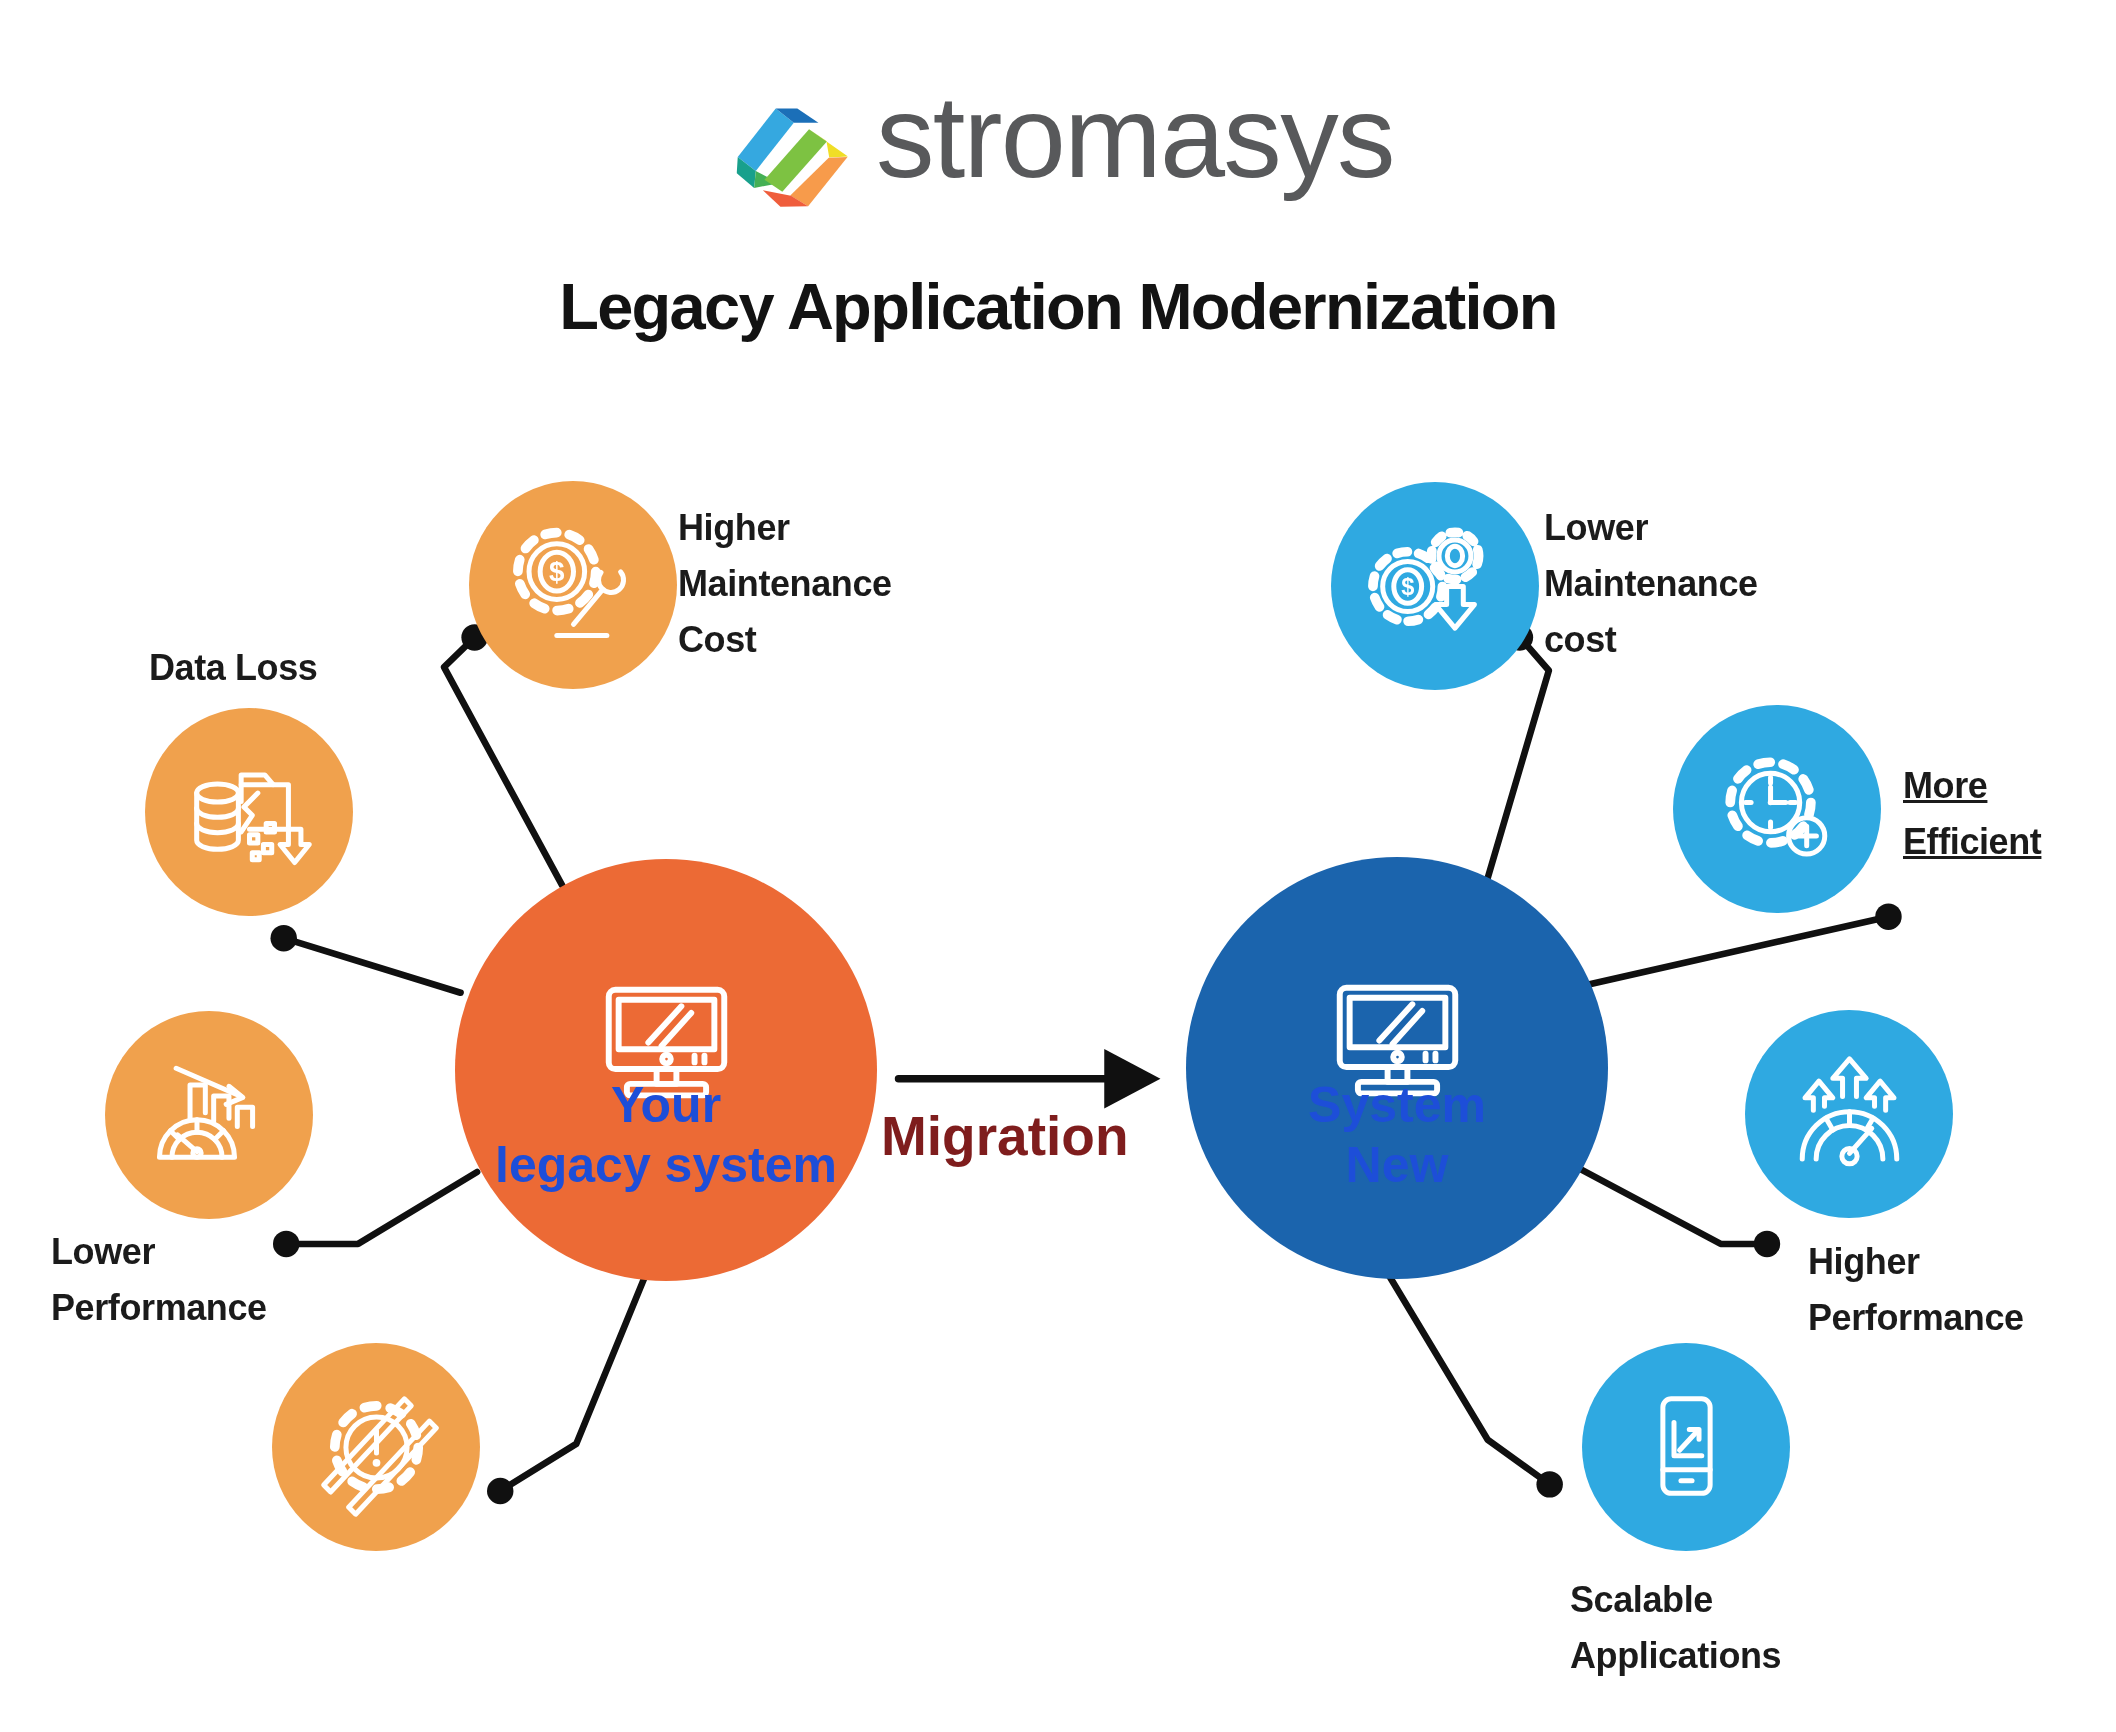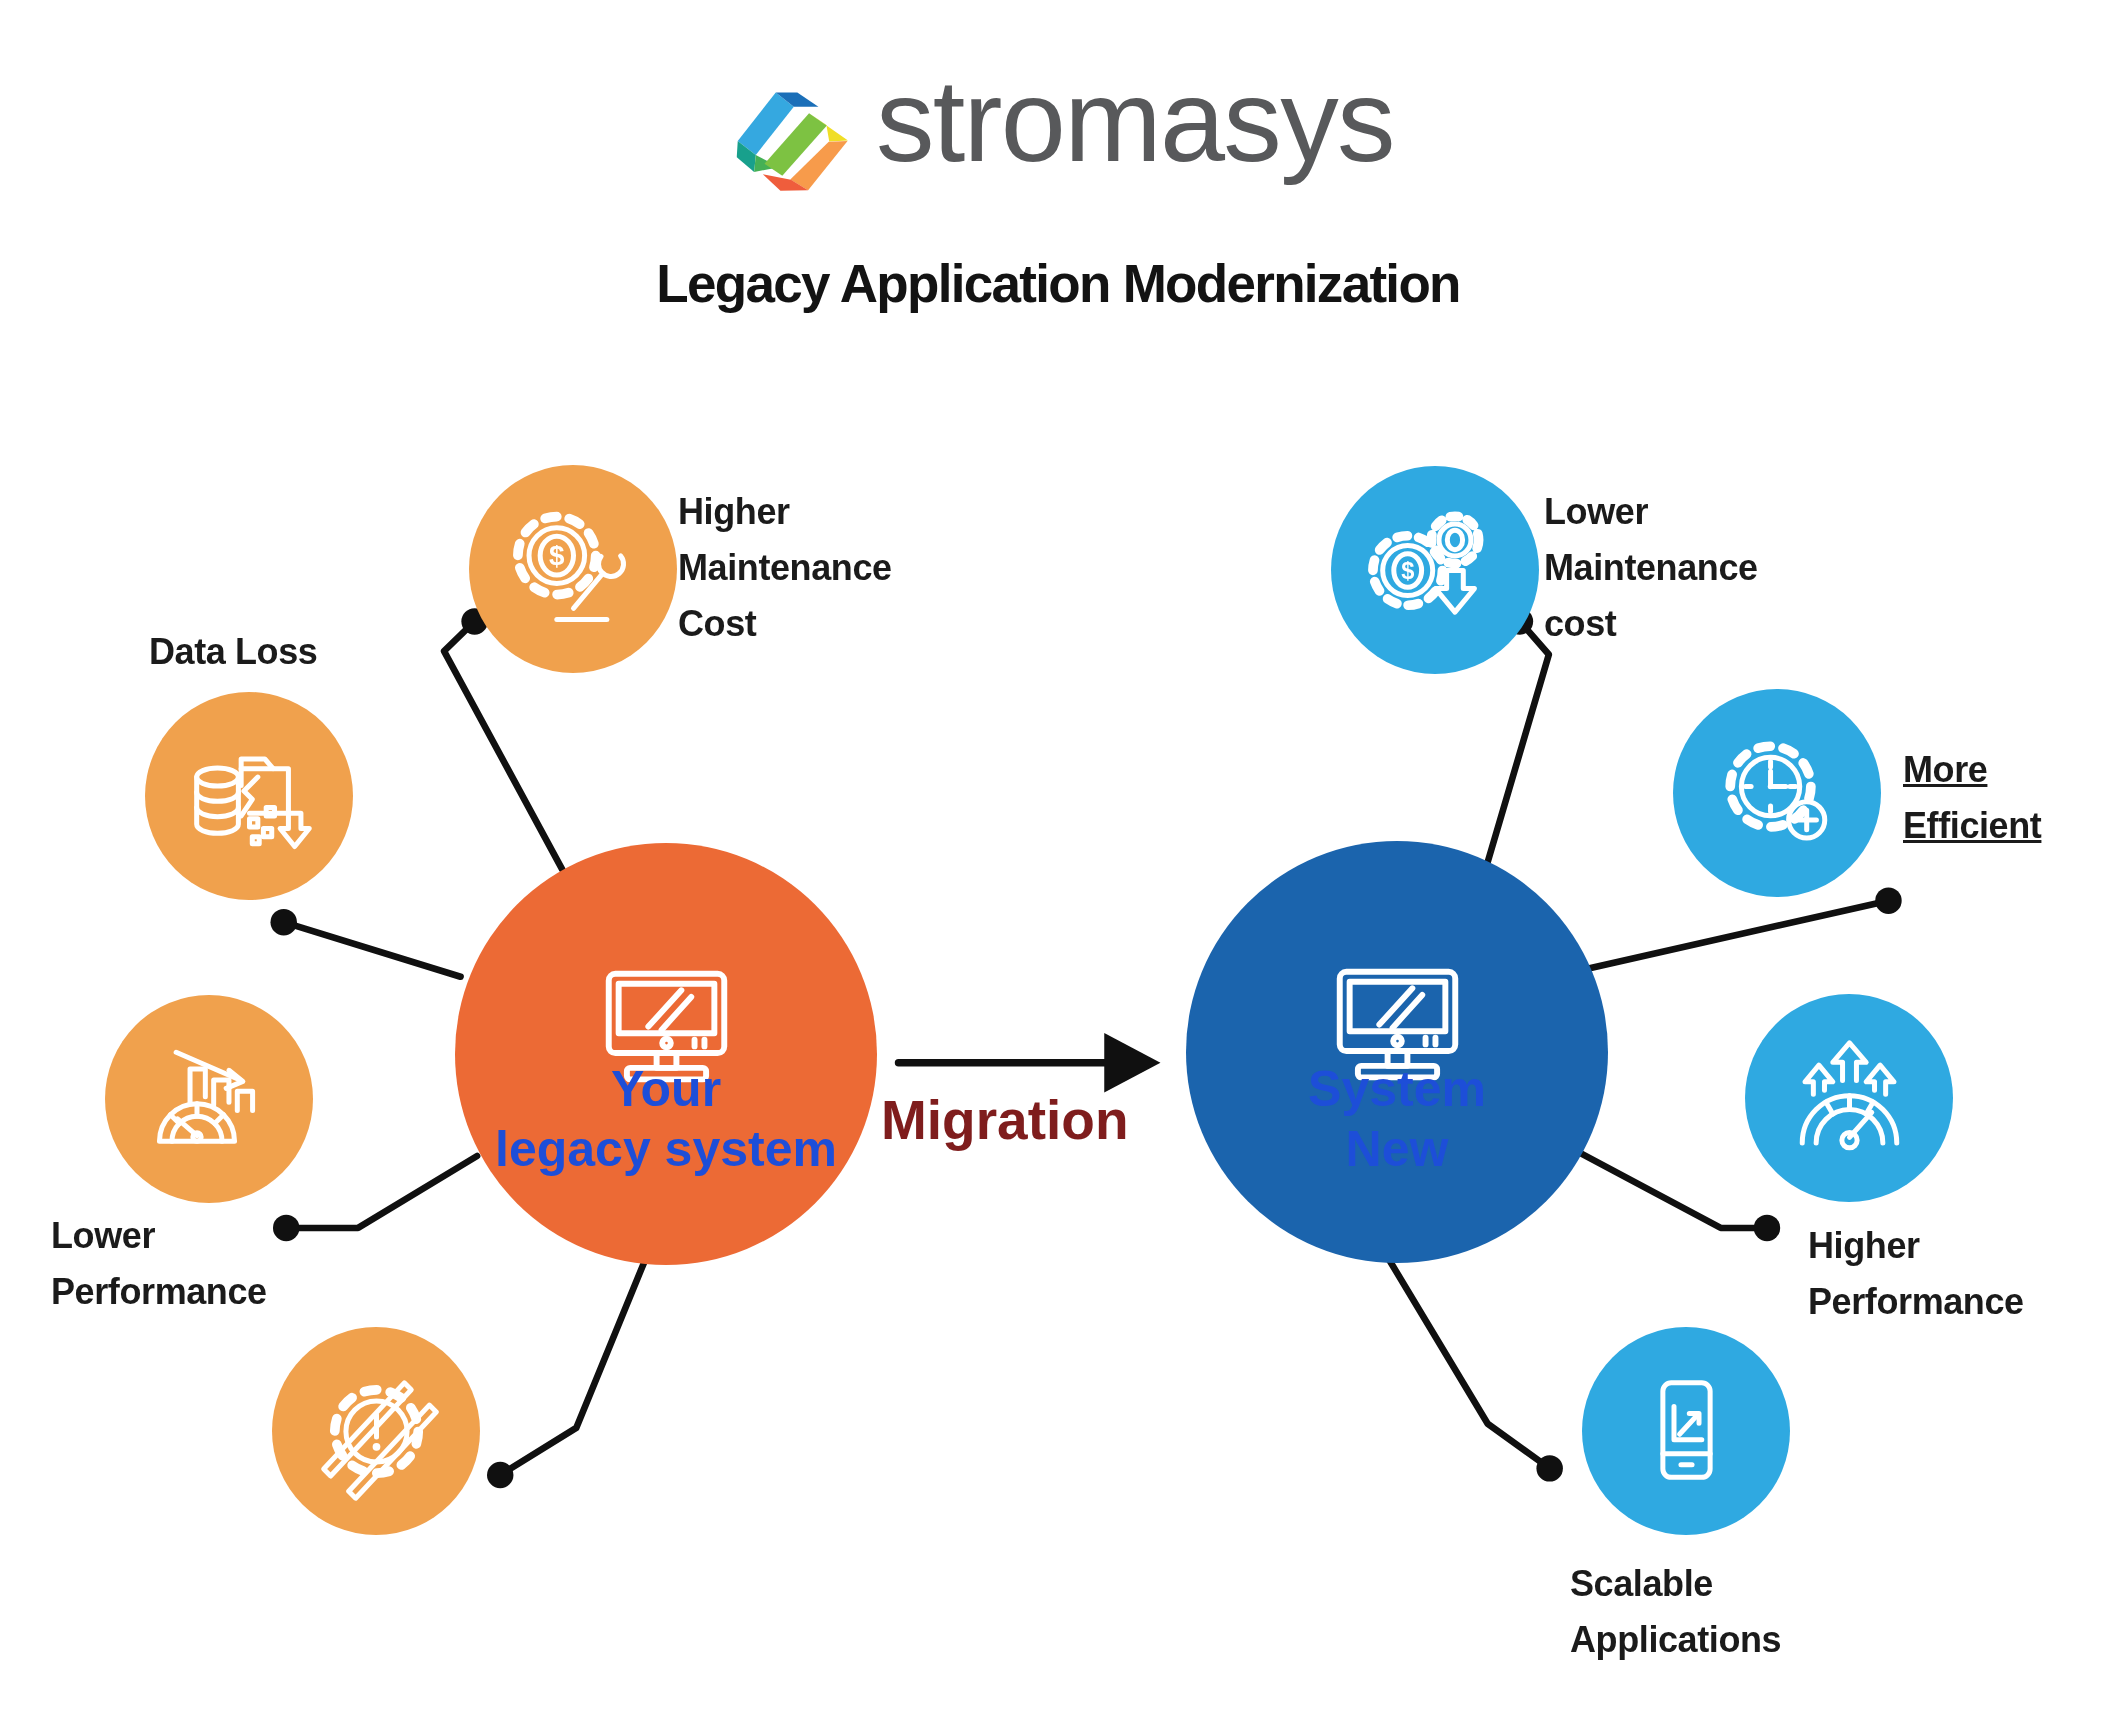--- a/index.html
+++ b/index.html
@@ -1,23 +1,23 @@
 <!DOCTYPE html>
 <html style="font-size:13.2px"><head>
 <meta charset="utf-8">
 <style>
   html,body{margin:0;padding:0;background:#ffffff;}
   body{width:2116px;height:1732px;position:relative;font-family:"Liberation Sans",sans-serif;overflow:hidden;}
-  .canvas{position:absolute;left:0;top:0;width:2116px;height:1276px;background:#ffffff;}
+  .canvas{position:absolute;left:0;top:16px;width:2116px;height:1276px;background:#ffffff;}
 
   
   .logo-row{position:absolute;left:0;top:0;width:2116px;height:248px;}
   .logo-mark{position:absolute;left:726px;top:71px;width:137px;height:122px;}
   .brand-text{position:absolute;left:876px;top:55px;font-size:117px;line-height:132px;font-weight:400;color:#58595b;letter-spacing:-1.7px;}
-  .page-title{position:absolute;left:0;top:253px;width:2116px;text-align:center;font-size:53px;font-weight:700;color:#131313;letter-spacing:-1.7px;}
+  .page-title{position:absolute;left:0;top:253px;width:2116px;text-align:center;font-size:65px;font-weight:700;color:#131313;letter-spacing:-1.7px;}
 
   
   .circle{position:absolute;border-radius:50%;display:flex;align-items:center;justify-content:center;}
   .sat{width:208px;height:208px;}
   .hub{width:422px;height:422px;flex-direction:column;}
   .orange-l{background:#F0A14D;}
   .orange-d{background:#EC6A35;}
   .blue-l{background:#2FA9E1;}
   .blue-d{background:#1B64AD;}
 

